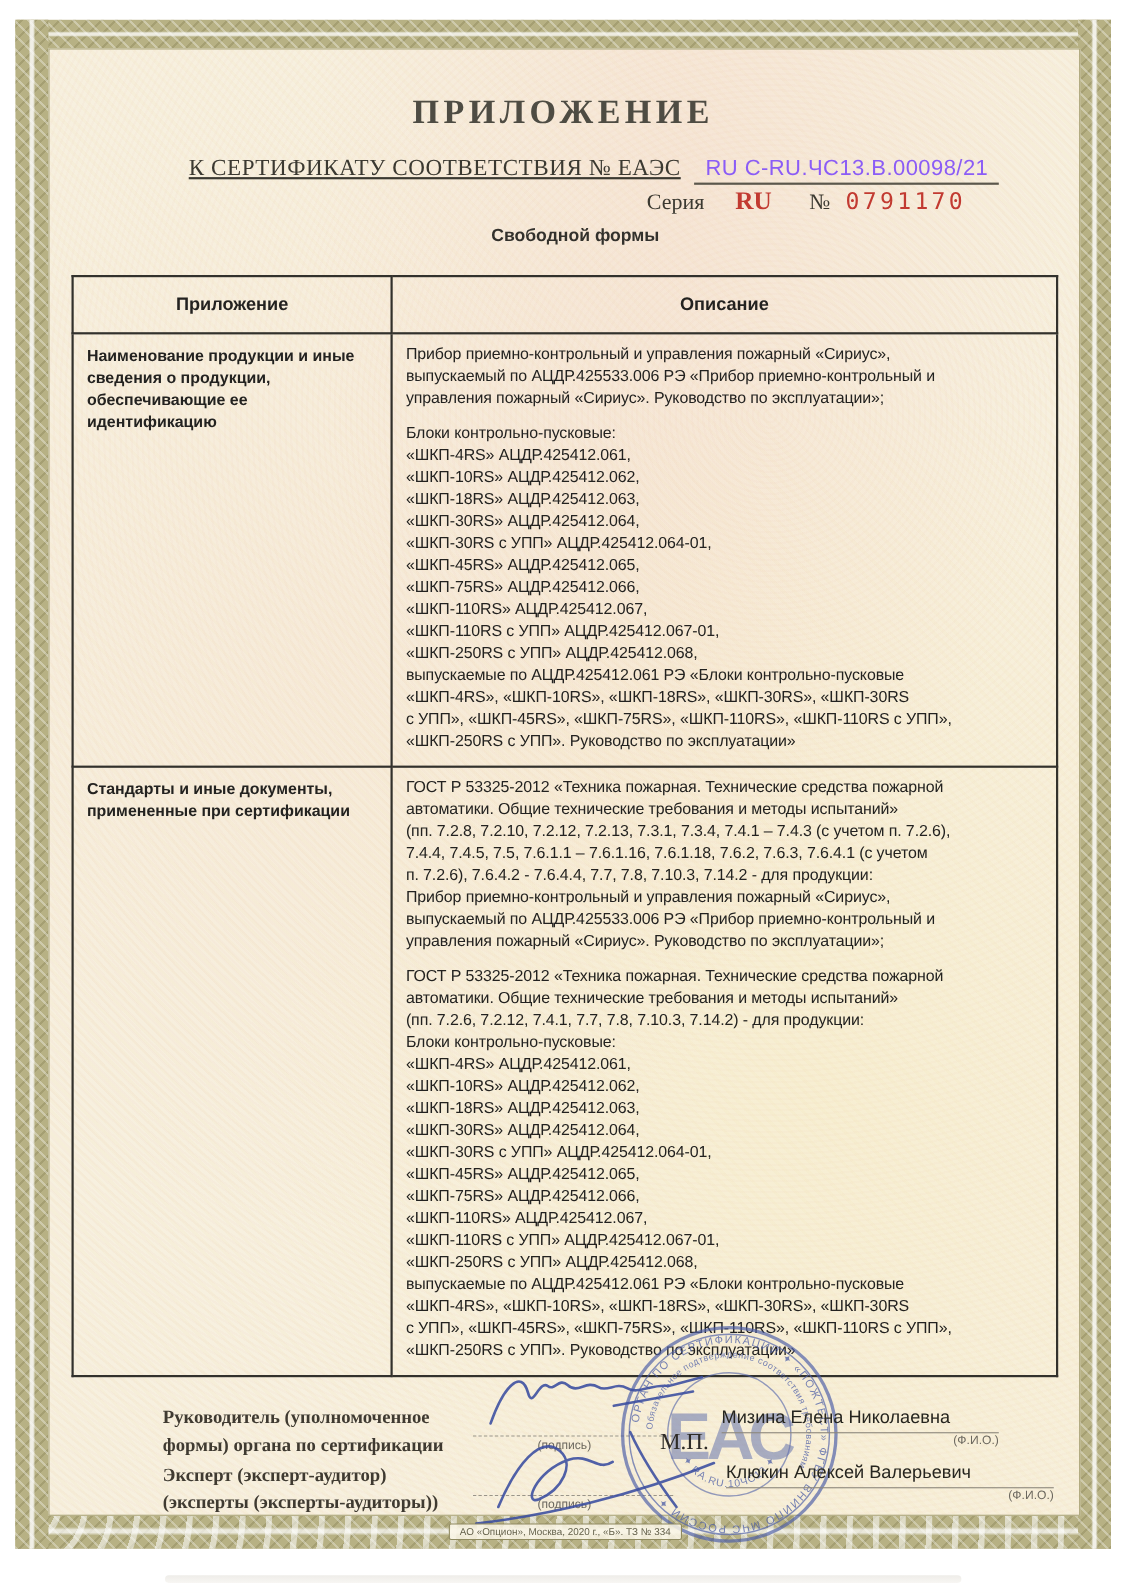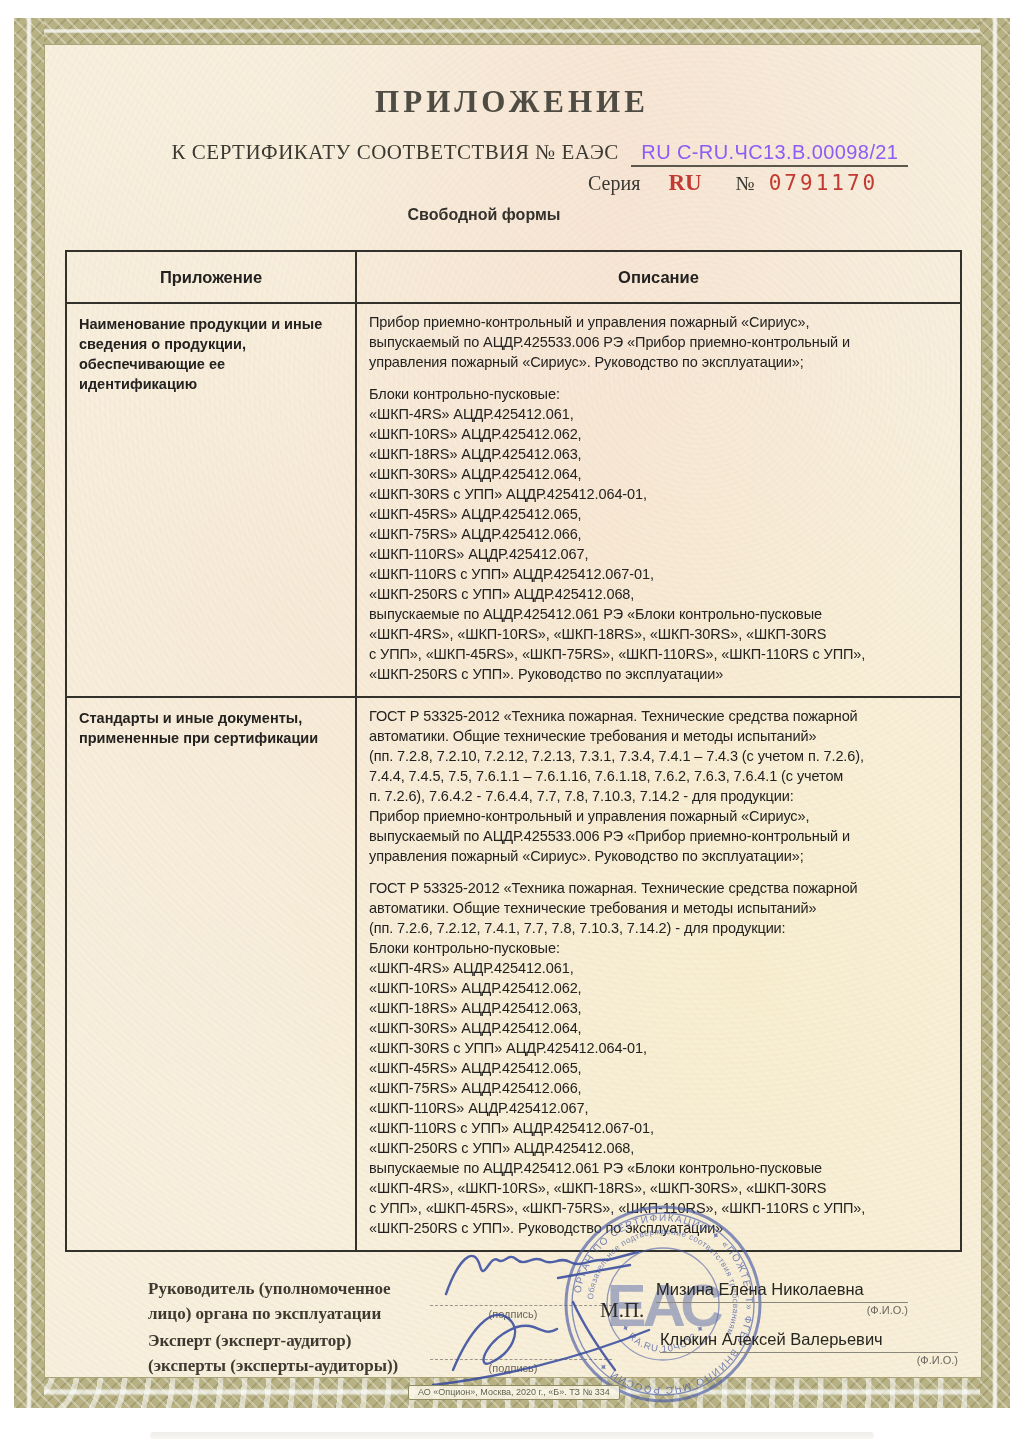--- a/index.html
+++ b/index.html
@@ -48,32 +48,32 @@
     display:flex;align-items:center;justify-content:center;}
   .banner span{display:block;transform:scaleX(.94) scaleY(1.08);
     font-weight:bold;font-size:33px;letter-spacing:1px;color:#fcfcf3;
     text-shadow:2px 2px 0 #6e6945,-1px -1px 0 #7b7650;white-space:nowrap;}
 
   
   .doc-title{position:absolute;left:0;top:84px;width:1024px;text-align:center;
     font-family:"Liberation Serif",serif;font-weight:bold;font-size:31px;
     letter-spacing:4px;color:#4e4c43;}
   .cert-line{position:absolute;left:110px;top:140px;width:860px;text-align:center;white-space:nowrap;}
-  .cert-label{font-family:"Liberation Serif",serif;font-size:21px;color:#3b3931;letter-spacing:.5px;}
+  .cert-label{font-family:"Liberation Serif",serif;font-size:21px;color:#3b3931;letter-spacing:.5px;text-decoration:underline;}
   .cert-number{font-size:20px;color:#8b5cf6;border-bottom:2px solid #5b574c;
     padding:0 10px 2px 10px;margin-left:8px;letter-spacing:.4px;}
   .series-line{position:absolute;left:588px;top:170px;display:flex;align-items:baseline;white-space:nowrap;}
   .series-label{font-family:"Liberation Serif",serif;font-size:20px;color:#3b3931;}
   .series-value{font-family:"Liberation Serif",serif;font-weight:bold;font-size:23px;
     color:#c23a31;margin-left:28px;}
   .num-sign{font-family:"Liberation Serif",serif;font-size:20px;color:#3b3931;margin-left:34px;}
   .num-value{font-family:"DejaVu Sans Mono",monospace;font-size:21px;color:#c23a31;
     letter-spacing:3px;margin-left:14px;}
   .form-type{position:absolute;left:0;top:206px;width:968px;text-align:center;
-    font-weight:bold;font-size:16px;color:#33312c;}
+    font-weight:bold;font-size:16px;color:#33312c;padding-left:39px;}
 
   
   table.main{position:absolute;left:65px;top:250px;width:897px;border-collapse:collapse;
     table-layout:fixed;}
   table.main th,table.main td{border:2px solid #32312c;vertical-align:top;overflow:hidden;}
   table.main th{height:48px;font-size:16.5px;font-weight:bold;color:#232220;
     text-align:center;vertical-align:middle;}
   col.c1{width:290px;}
   td.lbl{font-weight:bold;font-size:14.5px;line-height:20px;padding:10px 10px 0 12px;
     white-space:pre-line;color:#232220;}
@@ -202,21 +202,21 @@
 выпускаемые по АЦДР.425412.061 РЭ «Блоки контрольно-пусковые
 «ШКП-4RS», «ШКП-10RS», «ШКП-18RS», «ШКП-30RS», «ШКП-30RS
 с УПП», «ШКП-45RS», «ШКП-75RS», «ШКП-110RS», «ШКП-110RS с УПП»,
 «ШКП-250RS с УПП». Руководство по эксплуатации»</p>
         </td>
       </tr>
     </tbody>
   </table>
 
   <div class="role role1">Руководитель (уполномоченное
-лицо) органа по эксплуатации</div>
+формы) органа по сертификации</div>
   <div class="role role2">Эксперт (эксперт-аудитор)
 (эксперты (эксперты-аудиторы))</div>
 
   <div class="sigline sigline1"></div>
   <div class="sigcap sigcap1">(подпись)</div>
   <div class="sigline sigline2"></div>
   <div class="sigcap sigcap2">(подпись)</div>
 
   <div class="mp">М.П.</div>
 

